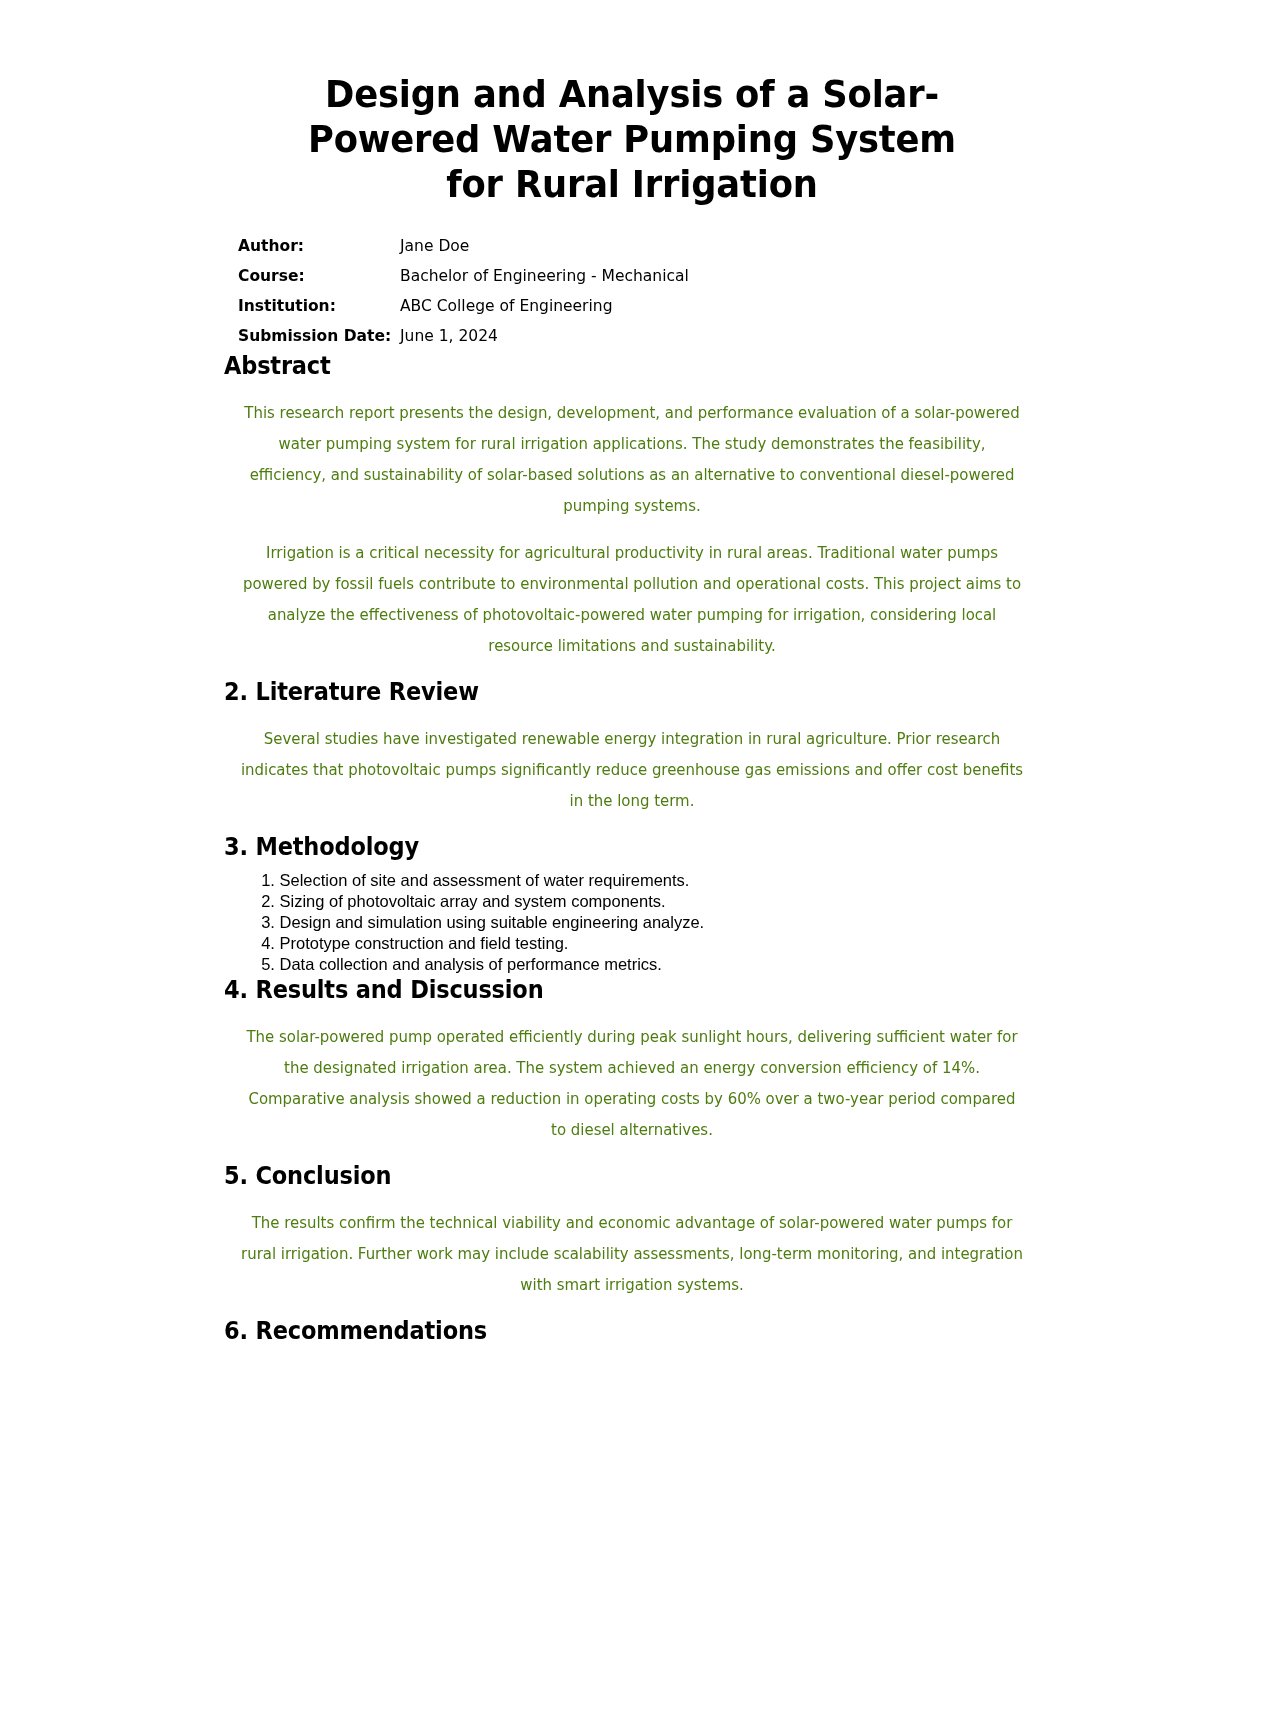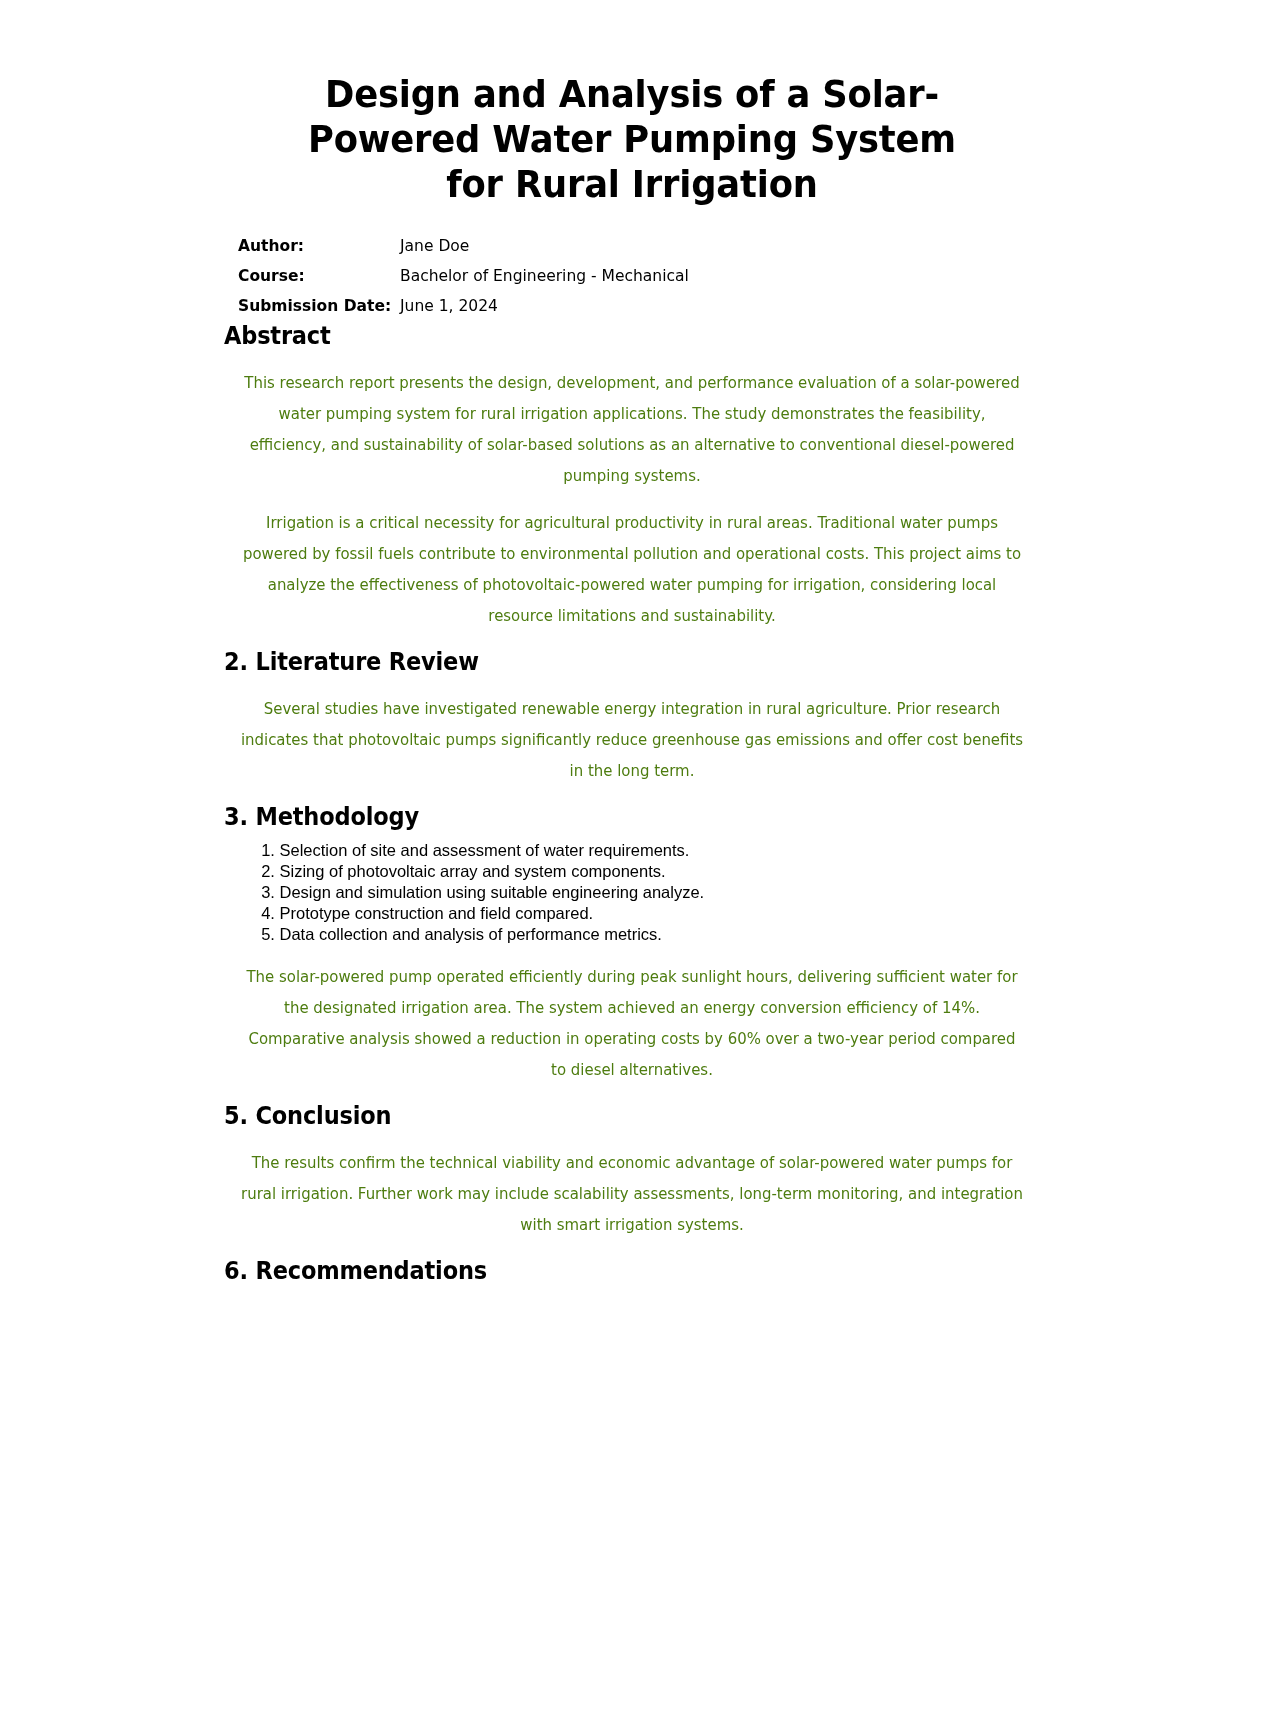--- a/index.html
+++ b/index.html
@@ -122,20 +122,24 @@
       <tbody>
         <tr>
           <td class="label"><span class="meta-inner">Author:</span></td>
           <td class="value"><span class="meta-inner">Jane Doe</span></td>
         </tr>
         <tr>
           <td class="label"><span class="meta-inner">Course:</span></td>
           <td class="value"><span class="meta-inner">Bachelor of Engineering - Mechanical</span></td>
         </tr>
         <tr>
+          <td class="label"><span class="meta-inner">Institution:</span></td>
+          <td class="value"><span class="meta-inner">ABC College of Engineering</span></td>
+        </tr>
+        <tr>
           <td class="label"><span class="meta-inner">Submission Date:</span></td>
           <td class="value"><span class="meta-inner">June 1, 2024</span></td>
         </tr>
       </tbody>
     </table>
 
     <h2 class="section-heading sec-abstract"><span class="h-inner">Abstract</span></h2>
     <p class="body-text after-heading">
         <span class="p-inner">This research report presents the design, development, and performance evaluation of a solar-powered water pumping system for rural irrigation applications. The study demonstrates the feasibility, efficiency, and sustainability of solar-based solutions as an alternative to conventional diesel-powered pumping systems.</span>
       </p>
@@ -147,24 +151,25 @@
     <h2 class="section-heading sec-gap"><span class="h-inner">2. Literature Review</span></h2>
     <p class="body-text after-heading">
         <span class="p-inner">Several studies have investigated renewable energy integration in rural agriculture. Prior research indicates that photovoltaic pumps significantly reduce greenhouse gas emissions and offer cost benefits in the long term.</span>
       </p>
 
     <h2 class="section-heading sec-gap"><span class="h-inner">3. Methodology</span></h2>
     <ol class="method-list">
       <li>Selection of site and assessment of water requirements.</li>
       <li>Sizing of photovoltaic array and system components.</li>
       <li>Design and simulation using suitable engineering analyze.</li>
-      <li>Prototype construction and field compared.</li>
+      <li>Prototype construction and field testing.</li>
       <li>Data collection and analysis of performance metrics.</li>
     </ol>
 
+    <h2 class="section-heading sec-gap"><span class="h-inner">4. Results and Discussion</span></h2>
     <p class="body-text after-heading">
         <span class="p-inner">The solar-powered pump operated efficiently during peak sunlight hours, delivering sufficient water for the designated irrigation area. The system achieved an energy conversion efficiency of 14%. Comparative analysis showed a reduction in operating costs by 60% over a two-year period compared to diesel alternatives.</span>
       </p>
 
     <h2 class="section-heading sec-gap"><span class="h-inner">5. Conclusion</span></h2>
     <p class="body-text after-heading">
         <span class="p-inner">The results confirm the technical viability and economic advantage of solar-powered water pumps for rural irrigation. Further work may include scalability assessments, long-term monitoring, and integration with smart irrigation systems.</span>
       </p>
 
     <h2 class="section-heading sec-gap"><span class="h-inner">6. Recommendations</span></h2>

